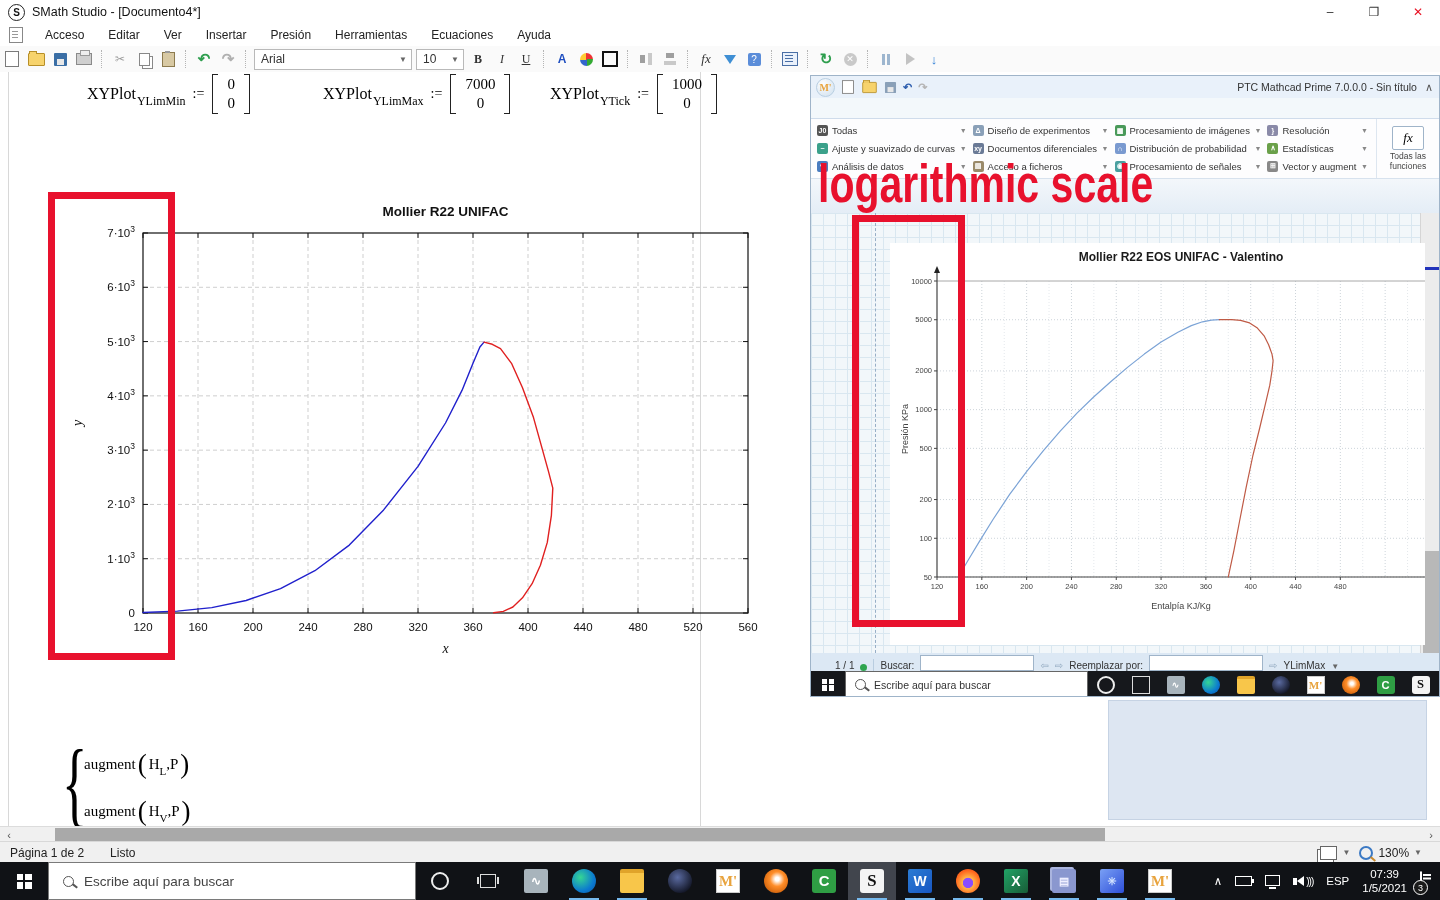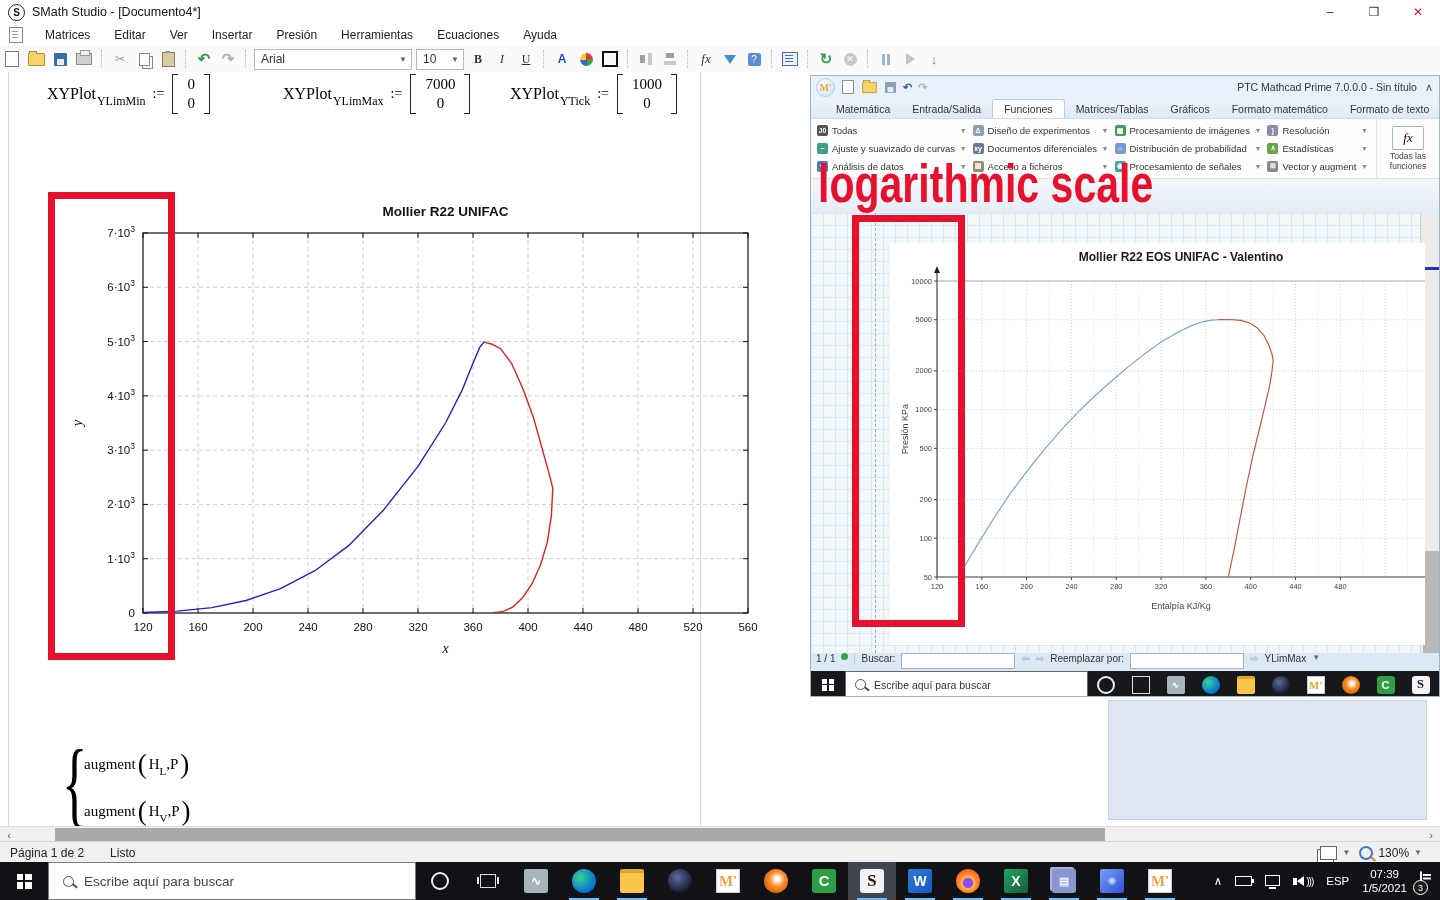--- a/index.html
+++ b/index.html
@@ -52,21 +52,21 @@
   .listic{width:14px;height:12px;border:1px solid #4a6fa5;background:#eaf1fb;position:relative;}
   .listic::after{content:"";position:absolute;left:2px;top:2px;width:8px;height:1px;background:#4a6fa5;box-shadow:0 3px 0 #4a6fa5,0 6px 0 #4a6fa5;}
   .stopc{width:13px;height:13px;border-radius:50%;background:#c9c9c9;color:#fff;font-size:9px;display:flex;align-items:center;justify-content:center;}
   .pausebars{display:flex;gap:2px;}.pausebars i{width:3px;height:11px;background:#9db6cf;}
   .playtri{width:0;height:0;border-top:6px solid transparent;border-bottom:6px solid transparent;border-left:9px solid #c3c3c3;}
   .dnarrow{color:#2f7fd6;font-weight:bold;font-size:13px;}
   
   #sheet{left:0;top:72px;width:1440px;height:754px;background:#fff;}
   .pageline{position:absolute;top:0;bottom:0;width:1px;background:#d8d8d8;}
   
-  .mathdef{position:absolute;display:flex;align-items:center;font-family:"Liberation Serif",serif;color:#000;}
+  .mathdef{position:absolute;display:flex;align-items:center;font-family:"Liberation Serif",serif;color:#000;margin-left:40px;}
   .mname{font-size:16px;}
   .msub{font-size:12px;position:relative;top:7px;left:1px;}
   .mop{font-size:14px;margin:0 8px;}
   .mx{display:flex;align-items:stretch;}
   .mxvals{display:flex;flex-direction:column;align-items:center;justify-content:center;padding:1px 9px;font-size:15px;line-height:19px;}
   .brL{width:5px;border-left:1.5px solid #222;border-top:1.5px solid #222;border-bottom:1.5px solid #222;}
   .brR{width:5px;border-right:1.5px solid #222;border-top:1.5px solid #222;border-bottom:1.5px solid #222;}
   #augment{left:62px;top:668px;width:190px;height:95px;font-family:"Liberation Serif",serif;color:#000;display:flex;}
   .bigbrace{font-size:96px;font-weight:400;line-height:86px;transform:scaleX(.55);transform-origin:left center;width:22px;}
   .augrows{display:flex;flex-direction:column;justify-content:space-between;padding:4px 0;}
@@ -137,22 +137,22 @@
   .allfxlbl{font-size:8.5px;color:#444;text-align:center;line-height:1.15;}
   #mc-strip{left:0;top:103px;width:100%;height:34px;background:linear-gradient(#f3f7fb,#e4edf6);border-bottom:1px solid #cfdceb;}
   #mc-sheet{left:0;top:137px;width:609px;height:440px;
     background-color:#f2f7fa;
     background-image:linear-gradient(#d9e7f0 1px,transparent 1px),linear-gradient(90deg,#d9e7f0 1px,transparent 1px);
     background-size:12px 12px;}
   .mc-margin{position:absolute;left:64px;top:0;bottom:0;width:0;border-left:1px dashed #97aec6;}
   #mc-vstrip{left:609px;top:137px;width:21px;height:440px;background:#ececec;border-left:1px solid #d5d5d5;}
   .vstrip-blue{position:absolute;left:1px;right:1px;top:54px;height:3px;background:#2233bb;}
   .vstrip-thumb{position:absolute;left:2px;right:2px;top:338px;height:104px;background:#b8b8b8;}
-  #mc-findbar{left:0;top:577px;width:100%;height:18px;background:#dce8f4;display:flex;align-items:flex-start;
-    font-size:10px;color:#333;gap:6px;padding-left:5px;box-sizing:border-box;}
+  #mc-findbar{left:0;top:577px;width:100%;height:18px;background:#dce8f4;display:flex;align-items:flex-end;
+    font-size:10px;color:#333;gap:6px;padding-left:24px;box-sizing:border-box;}
   .mc-input{width:108px;height:12px;border:1px solid #9fb4c9;background:#fff;}
   .greendot{width:7px;height:7px;border-radius:50%;background:#2ea44f;}
   .fbsep{width:1px;height:12px;background:#b9cde0;}
   .grayarr{color:#8fa7bd;font-size:10px;}
   #mc-taskbar{left:0;top:595px;width:100%;height:27px;background:#16181c;display:flex;align-items:stretch;}
   .mc-start{width:34px;display:flex;align-items:center;justify-content:center;}
   .mc-search{width:232px;background:#fff;border:1px solid #666;display:flex;align-items:center;gap:8px;
     padding-left:9px;font-size:10.5px;color:#333;}
   .mc-tbtn{width:35px;display:flex;align-items:center;justify-content:center;position:relative;}
   
@@ -175,21 +175,21 @@
   <span class="wctrl">
     <span class="wbtn">–</span>
     <span class="wbtn">❐</span>
     <span class="wbtn" style="color:#e81123;">✕</span>
   </span>
 </div>
 
 <div class="abs" id="menubar">
   <span class="docicon"></span>
 
-<span class="menu-item">Matrices</span>
+<span class="menu-item">Acceso</span>
     <span class="menu-item">Editar</span>
     <span class="menu-item">Ver</span>
     <span class="menu-item">Insertar</span>
     <span class="menu-item">Presión</span>
     <span class="menu-item">Herramientas</span>
     <span class="menu-item">Ecuaciones</span>
     <span class="menu-item">Ayuda</span>
   </div>
 
 <div class="abs" id="toolbar">
@@ -433,29 +433,20 @@
     <span class="mc-qicons">
       <span class="pageic" style="transform:scale(.85)"></span>
       <span class="folderic" style="transform:scale(.85)"></span>
       <span class="floppyic" style="transform:scale(.85);background:#8aa0b8;"></span>
       <span style="color:#2f5fae;font-weight:bold;">↶</span>
       <span style="color:#b5b5b5;font-weight:bold;">↷</span>
     </span>
     <span class="mc-title">PTC Mathcad Prime 7.0.0.0 - Sin título</span>
     <span class="mc-collapse">∧</span>
   </div>
-  <div class="abs" id="mc-tabs">
-      <span class="mtab">Matemática</span>
-      <span class="mtab">Entrada/Salida</span>
-      <span class="mtab active">Funciones</span>
-      <span class="mtab">Matrices/Tablas</span>
-      <span class="mtab">Gráficos</span>
-      <span class="mtab">Formato matemático</span>
-      <span class="mtab">Formato de texto</span>
-    </div>
   <div class="abs" id="mc-ribbon">
     <div class="ribgrid" id="rib-grid">
         <span class="ribitem">
           <span class="ribic" style="background:#555;">J0</span>
           <span>Todas</span>
           <span class="ribcaret">▼</span>
         </span>
         <span class="ribitem">
           <span class="ribic" style="background:#3aa08a;">~</span>
           <span>Ajuste y suavizado de curvas</span>

